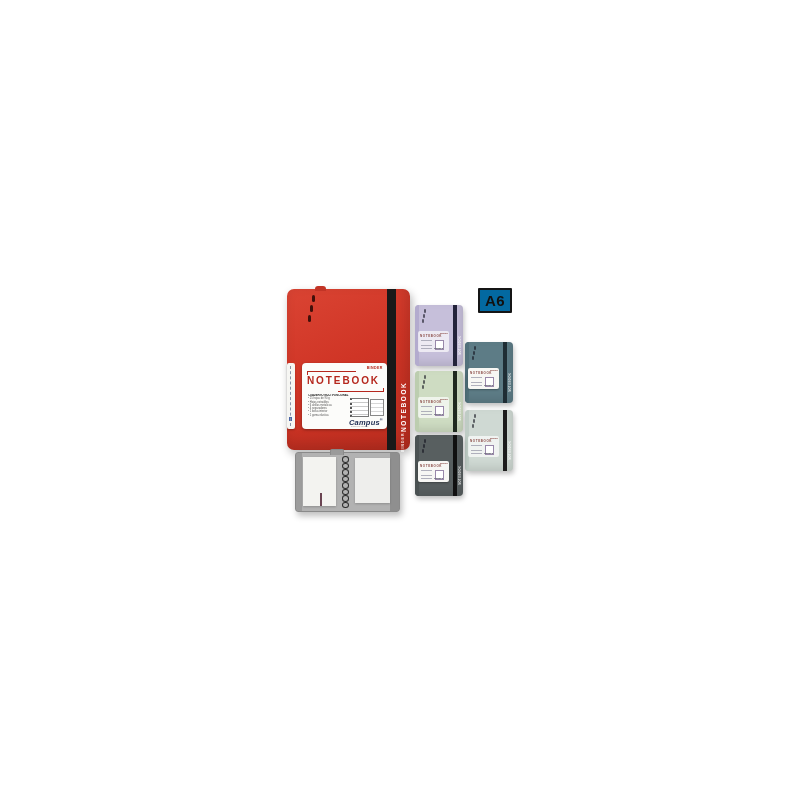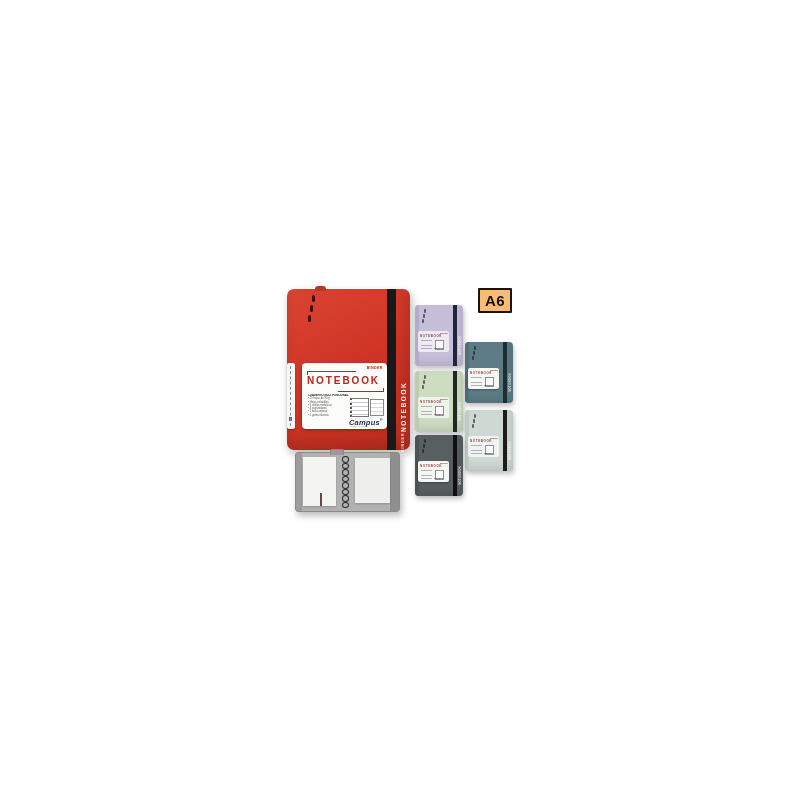--- a/index.html
+++ b/index.html
@@ -1,20 +1,20 @@
 <!DOCTYPE html>
 <html><head>
 <meta charset="utf-8">
 <style>
   html,body{margin:0;padding:0;background:#fff;}
   .canvas{position:relative;width:800px;height:800px;background:#ffffff;overflow:hidden;
           font-family:"Liberation Sans","DejaVu Sans",sans-serif;}
 
   
-  .a6-badge{position:absolute;left:478px;top:288px;width:30px;height:21px;background:#fdba74;
+  .a6-badge{position:absolute;left:478px;top:288px;width:30px;height:21px;background:#0369a1;
             border:2px solid #151515;border-radius:1px;display:flex;align-items:center;justify-content:center;
             font-size:15px;font-weight:800;color:#111;letter-spacing:.5px;}
 
   
   .red-notebook{position:absolute;left:287px;top:289px;width:123px;height:161px;
                 background:linear-gradient(155deg,#da4433 0%,var(--cover,#d03526) 45%,#bb2d1f 100%);
                 border-radius:7px;box-shadow:2px 4px 8px rgba(0,0,0,.28),inset -4px -6px 14px rgba(0,0,0,.14);}
   .top-tab{position:absolute;left:28px;top:-3px;width:11px;height:5px;background:#c23426;border-radius:3px 3px 0 0;}
   .slot{position:absolute;width:3px;height:7px;background:#42100a;border-radius:2px;}
   .slot.s1{left:25px;top:6px}.slot.s2{left:23px;top:16px}.slot.s3{left:21px;top:26px}

